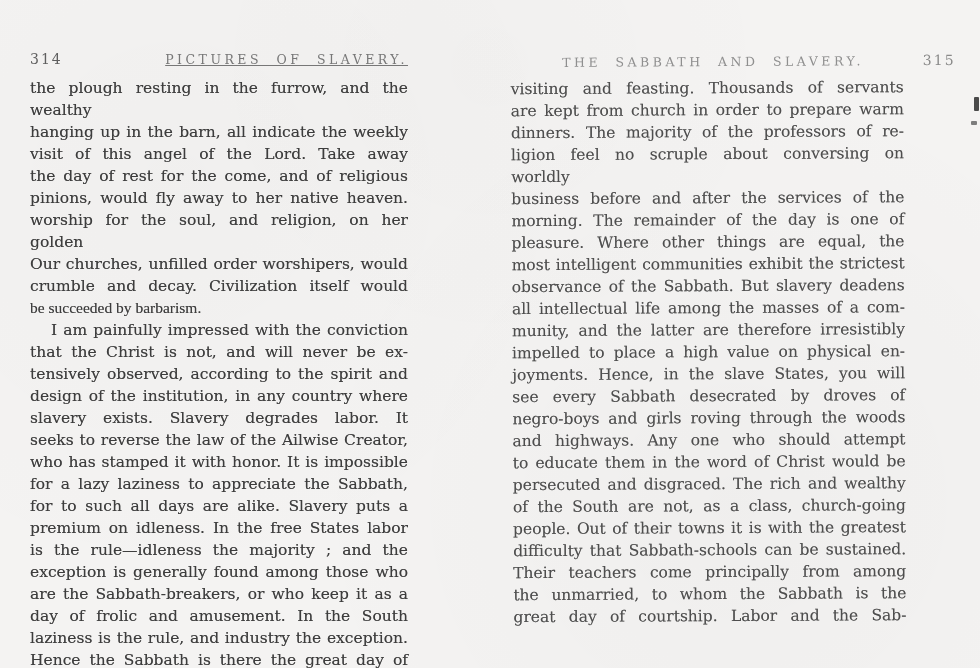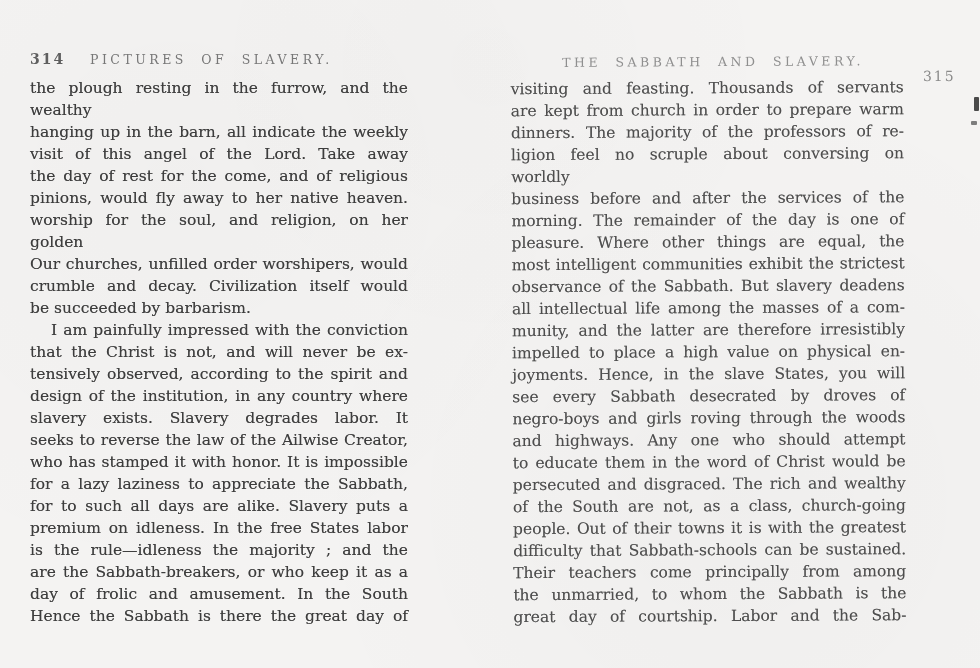--- a/index.html
+++ b/index.html
@@ -17,30 +17,30 @@
       var(--paper);
     font-family:"DejaVu Serif","Liberation Serif",serif;
   }
   .page{position:absolute;top:0;bottom:0;}
   .page-left{left:0;width:490px;}
   .page-right{left:490px;width:490px;transform:rotate(-0.3deg);transform-origin:50% 50%;}
   .running-header{position:absolute;height:18px;font-size:12.5px;letter-spacing:3.5px;word-spacing:7px;}
   .header-left-row{top:51px;left:30px;width:378px;color:var(--header-left);}
   .header-right-row{top:53px;left:22px;width:445px;color:var(--header-right);}
   .pagenum{font-size:14px;letter-spacing:2px;}
-  .pagenum-left{position:absolute;left:0;top:0;color:var(--pagenum-left);font-weight:bold;}
-  .pagenum-right{position:absolute;right:0;top:16px;color:var(--pagenum-right);}
-  .title-left{position:absolute;left:60px;right:0;top:1px;text-align:left;}
+  .pagenum-left{position:absolute;left:0;top:0;color:var(--pagenum-left);}
+  .pagenum-right{position:absolute;right:0;top:0;color:var(--pagenum-right);}
+  .title-left{position:absolute;left:60px;right:0;top:1px;text-align:right;text-decoration:underline;}
   .title-right{position:absolute;left:30px;right:70px;top:1px;text-align:center;}
   .page-body{position:absolute;top:77px;font-size:15.5px;line-height:22px;}
   .body-left{left:30px;width:378px;color:var(--ink-left);text-shadow:0 0 0.5px rgba(55,55,55,0.55);}
   .body-right{left:22px;width:393px;color:var(--ink-right);text-shadow:0 0 0.4px rgba(75,75,75,0.45);}
   .paragraph{margin:0;}
   .line{text-align:justify;text-align-last:justify;white-space:normal;}
-  .line.no-just{text-align-last:left;}
+  .line.no-just{text-align-last:left;font-family:Liberation Serif, serif;}
   .line.indent{text-indent:21px;}
   .artifact{position:absolute;background:#4a4a4a;}
   .artifact-1{left:974px;top:97px;width:5px;height:14px;border-radius:1px;}
   .artifact-2{left:971px;top:121px;width:6px;height:4px;background:#7d7d7d;border-radius:1px;}
 </style>
 </head>
 <body>
 
 <div class="page page-left">
   <div class="running-header header-left-row">
@@ -64,22 +64,24 @@
         <div class="line">that the Christ is not, and will never be ex-</div>
         <div class="line">tensively observed, according to the spirit and</div>
         <div class="line">design of the institution, in any country where</div>
         <div class="line">slavery exists.  Slavery degrades labor.  It</div>
         <div class="line">seeks to reverse the law of the Ailwise Creator,</div>
         <div class="line">who has stamped it with honor. It is impossible</div>
         <div class="line">for a lazy laziness to appreciate the Sabbath,</div>
         <div class="line">for to such all days are alike.  Slavery puts a</div>
         <div class="line">premium on idleness.  In the free States labor</div>
         <div class="line">is the rule—idleness the majority ; and the</div>
+        <div class="line">exception is generally found among those who</div>
         <div class="line">are the Sabbath-breakers, or who keep it as a</div>
         <div class="line">day of frolic and amusement.  In the South</div>
+        <div class="line">laziness is the rule, and industry the exception.</div>
         <div class="line">Hence the Sabbath is there the great day of</div>
       </div>
   </div>
 </div>
 
 <div class="page page-right">
   <div class="running-header header-right-row">
     <span class="title-right">THE SABBATH AND SLAVERY.</span>
     <span class="pagenum pagenum-right">315</span>
   </div>

